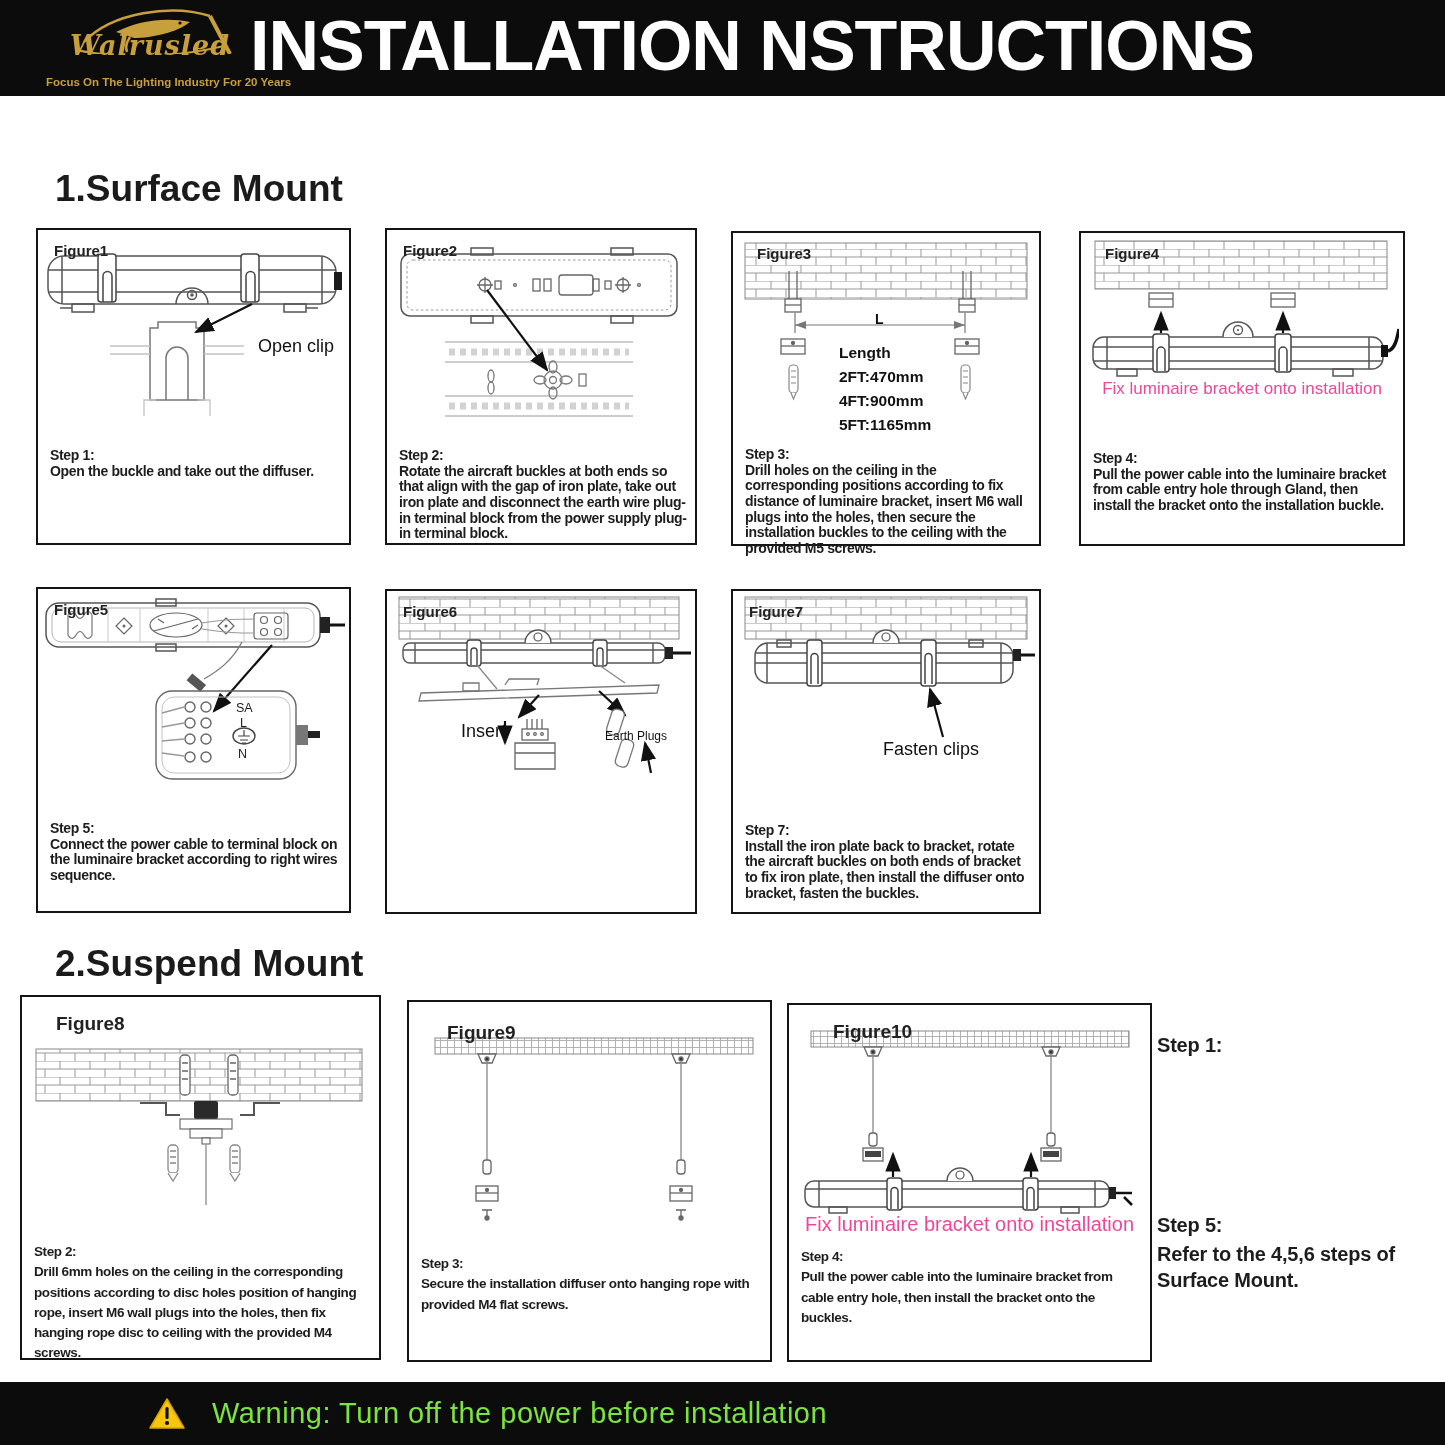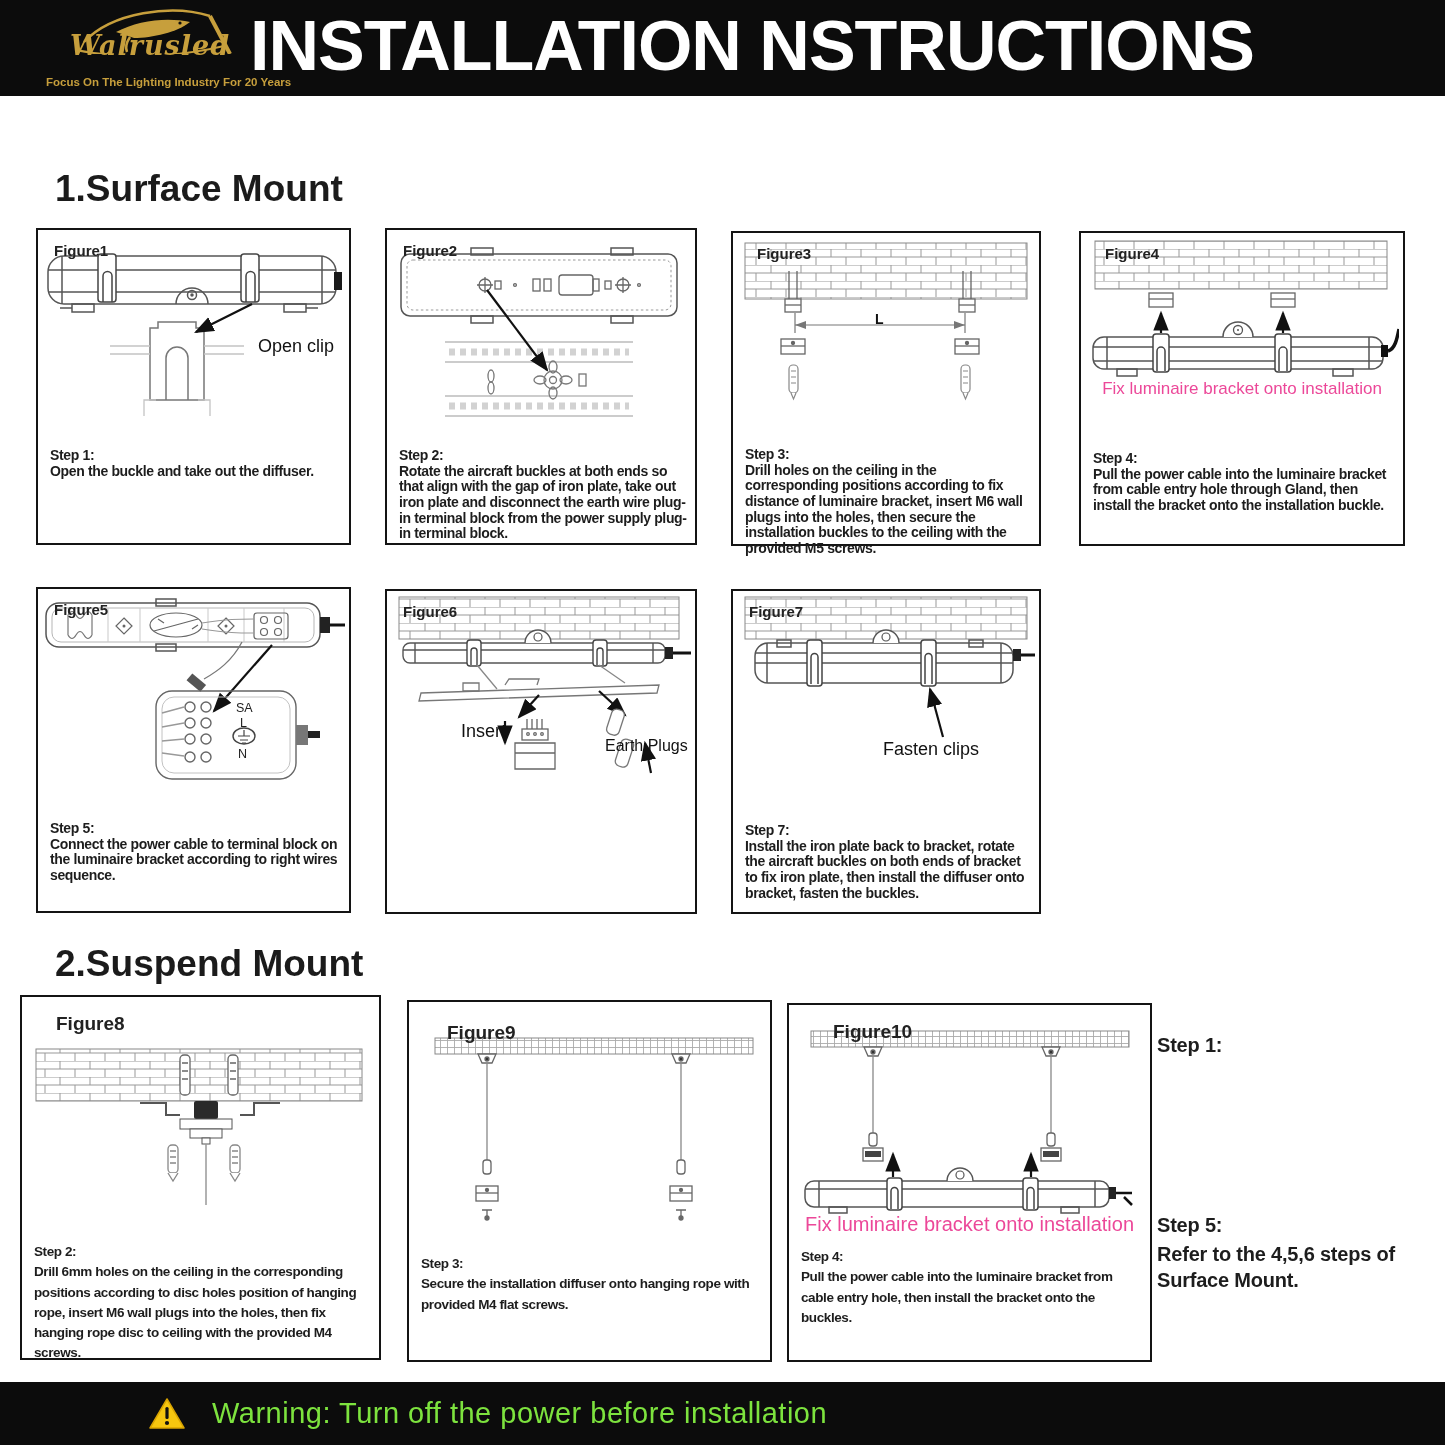--- a/index.html
+++ b/index.html
@@ -217,20 +217,26 @@
             <circle cx="234" cy="110" r="1.5" fill="#666"></circle>
         </g>
         <g stroke="#888" fill="#fff" stroke-width="1.2">
           <rect x="56" y="132" width="9" height="28" rx="4"></rect>
             <path d="M58 138 h5 M58 144 h5 M58 150 h5 M58 160 l2.5 6 2.5 -6"></path>
           <rect x="228" y="132" width="9" height="28" rx="4"></rect>
             <path d="M230 138 h5 M230 144 h5 M230 150 h5 M230 160 l2.5 6 2.5 -6"></path>
         </g>
       </svg>
       <span class="ann" style="left:142px;top:78px;font-size:14px;font-weight:bold;">L</span>
+      <div class="ann" style="left:106px;top:108px;font-size:15.5px;font-weight:bold;line-height:1.55;">
+        <div>Length</div>
+        <div>2FT:470mm</div>
+        <div>4FT:900mm</div>
+        <div>5FT:1165mm</div>
+      </div>
     </div>
     <span class="flabel">Figure3</span>
     <div class="step">
       <span class="st">Step 3:</span>
       <span>Drill holes on the ceiling in the corresponding positions according to fix distance of luminaire bracket, insert M6 wall plugs into the holes, then secure the installation buckles to the ceiling with the provided M5 screws.</span>
     </div>
   </div>
 
   <div class="card" id="c4">
     <div class="art">
@@ -390,21 +396,21 @@
           <path d="M128 152 h40 v26 h-40 z M128 162 h40"></path>
         </g>
         <g stroke="#777" fill="#fff" stroke-width="1.3">
           <rect x="222" y="118" width="13" height="26" rx="5" transform="rotate(18 228 131)"></rect>
           <rect x="231" y="148" width="13" height="28" rx="5" transform="rotate(18 237 162)"></rect>
         </g>
         <line x1="118" y1="130" x2="118" y2="152" stroke="#111" stroke-width="2.2" marker-end="url(#m6)"></line>
         <line x1="264" y1="182" x2="258" y2="152" stroke="#111" stroke-width="2.2" marker-end="url(#m6)"></line>
       </svg>
       <span class="ann" style="left:74px;top:130px;">Insert</span>
-      <span class="ann" style="left:218px;top:146px;font-size:16px;">Earth Plugs</span>
+      <span class="ann" style="left:218px;top:138px;font-size:12px;">Earth Plugs</span>
     </div>
     <span class="flabel">Figure6</span>
   </div>
 
   <div class="card" id="c7">
     <div class="art">
       <svg width="302" height="230" viewBox="0 0 302 230">
         <defs>
           <pattern id="bk7" width="30" height="16" patternUnits="userSpaceOnUse">
             <rect width="30" height="16" fill="#fff"></rect>

